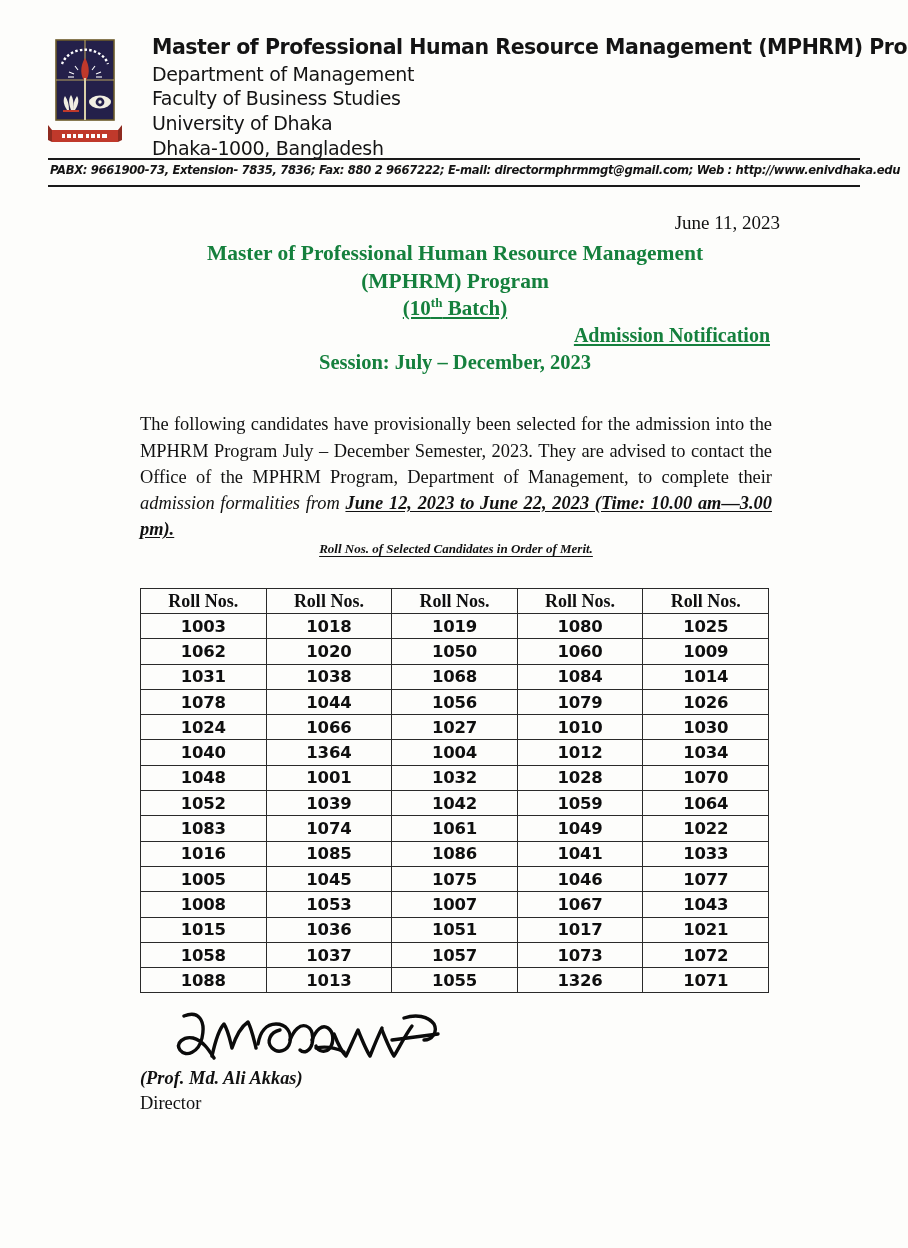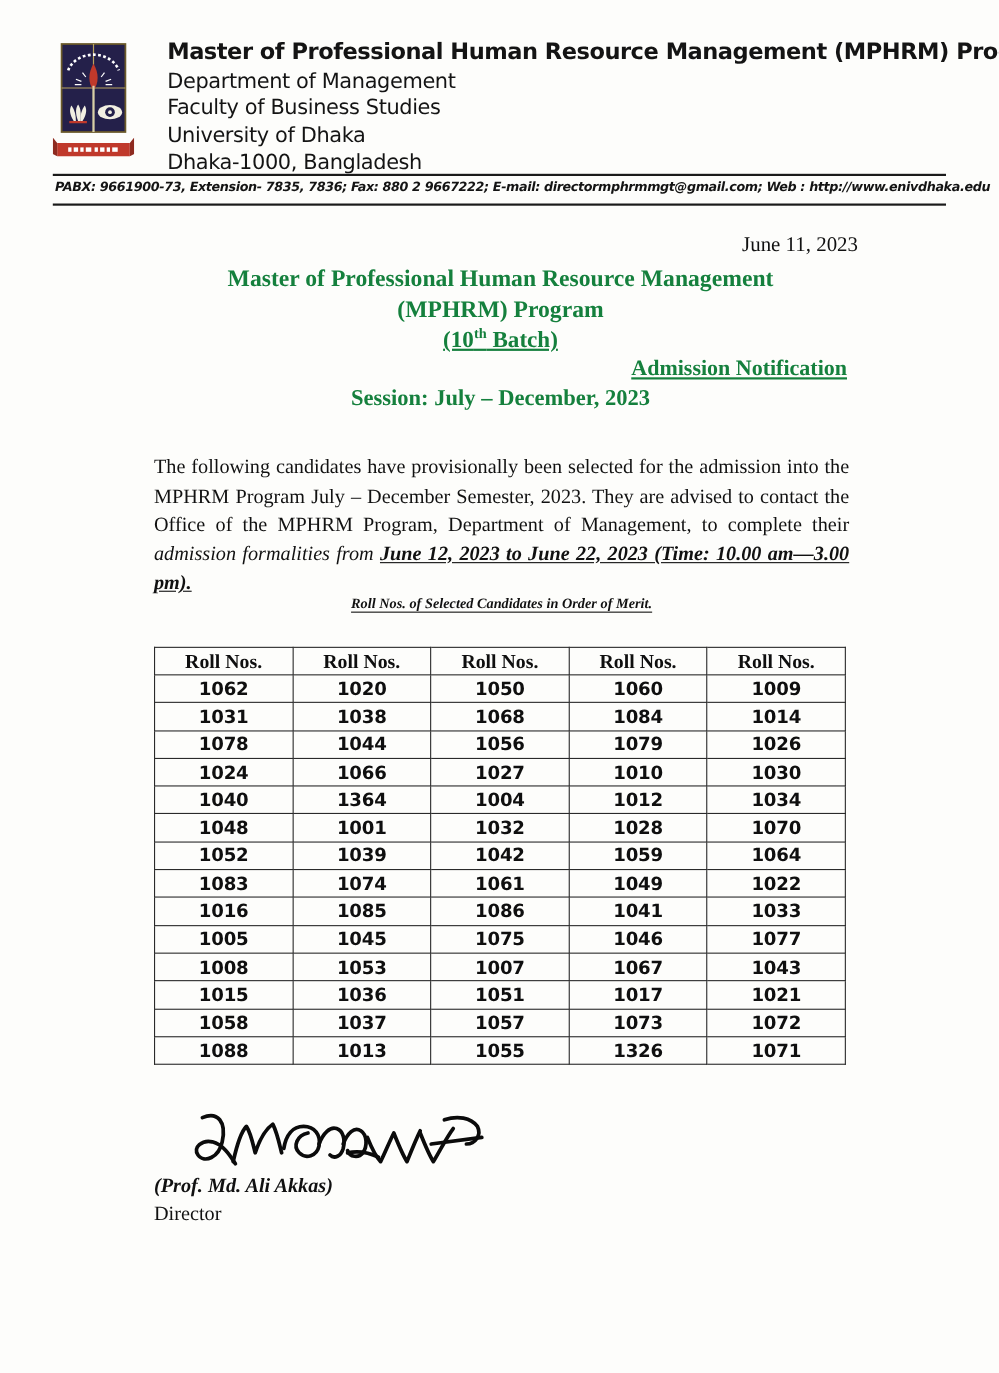--- a/index.html
+++ b/index.html
@@ -344,20 +344,27 @@
       <thead>
         <tr id="hdr-row">
             <th>Roll Nos.</th>
             <th>Roll Nos.</th>
             <th>Roll Nos.</th>
             <th>Roll Nos.</th>
             <th>Roll Nos.</th>
           </tr>
       </thead>
       <tbody id="body-rows">
+          <tr>
+            <td>1003</td>
+            <td>1018</td>
+            <td>1019</td>
+            <td>1080</td>
+            <td>1025</td>
+          </tr>
           <tr>
             <td>1062</td>
             <td>1020</td>
             <td>1050</td>
             <td>1060</td>
             <td>1009</td>
           </tr>
           <tr>
             <td>1031</td>
             <td>1038</td>

